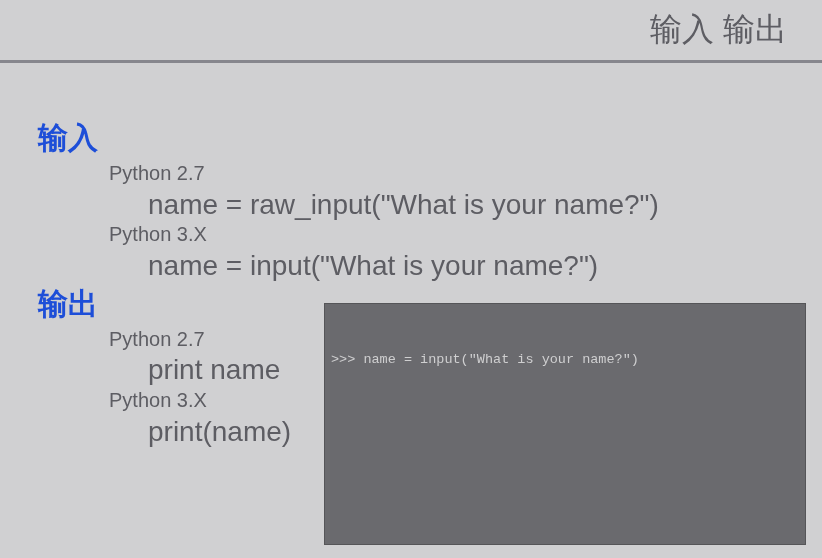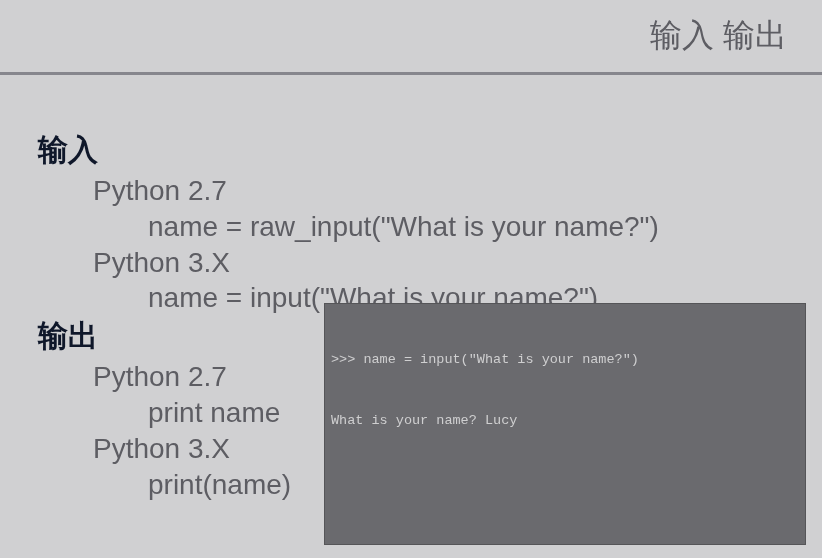--- a/index.html
+++ b/index.html
@@ -6,21 +6,21 @@
     body {
       width: 822px;
       height: 558px;
       background: #d0d0d2;
       font-family: "Microsoft YaHei", "Segoe UI", Arial, sans-serif;
       position: relative;
       overflow: hidden;
     }
     .header {
       width: 100%;
-      height: 72px;
+      height: 60px;
       display: flex;
       align-items: center;
       justify-content: flex-end;
       padding-right: 35px;
     }
     .header-title {
       font-size: 32px;
       color: #5d5d63;
       font-weight: 400;
     }
@@ -29,26 +29,26 @@
       height: 3px;
       background: #86868d;
     }
     .content {
       padding: 55px 0 0 38px;
       color: #5d5d63;
     }
     .section-label {
       font-size: 30px;
       font-weight: 700;
-      color: #0f172a;
+      color: #1d4ed8;
       margin-bottom: 2px;
     }
     .indent-1 {
-      margin-left: 55px;
-      font-size: 28px;
+      margin-left: 71px;
+      font-size: 20px;
       font-weight: 400;
       color: #5d5d63;
       line-height: 1.28;
     }
     .indent-2 {
       margin-left: 110px;
       font-size: 28px;
       font-weight: 400;
       color: #5d5d63;
       line-height: 1.28;
@@ -90,21 +90,20 @@
 
   <div class="section-label">输出</div>
   <div class="indent-1">Python 2.7</div>
   <div class="indent-2">print name</div>
   <div class="indent-1">Python 3.X</div>
   <div class="indent-2">print(name)</div>
 </div>
 
 <div class="terminal">
   <span class="terminal-line">&gt;&gt;&gt; name = input("What is your name?")</span>
-  <span class="terminal-line">What is your name? Lucy</span>
   
   
   
   
   
   
   
   
 </div>
 

